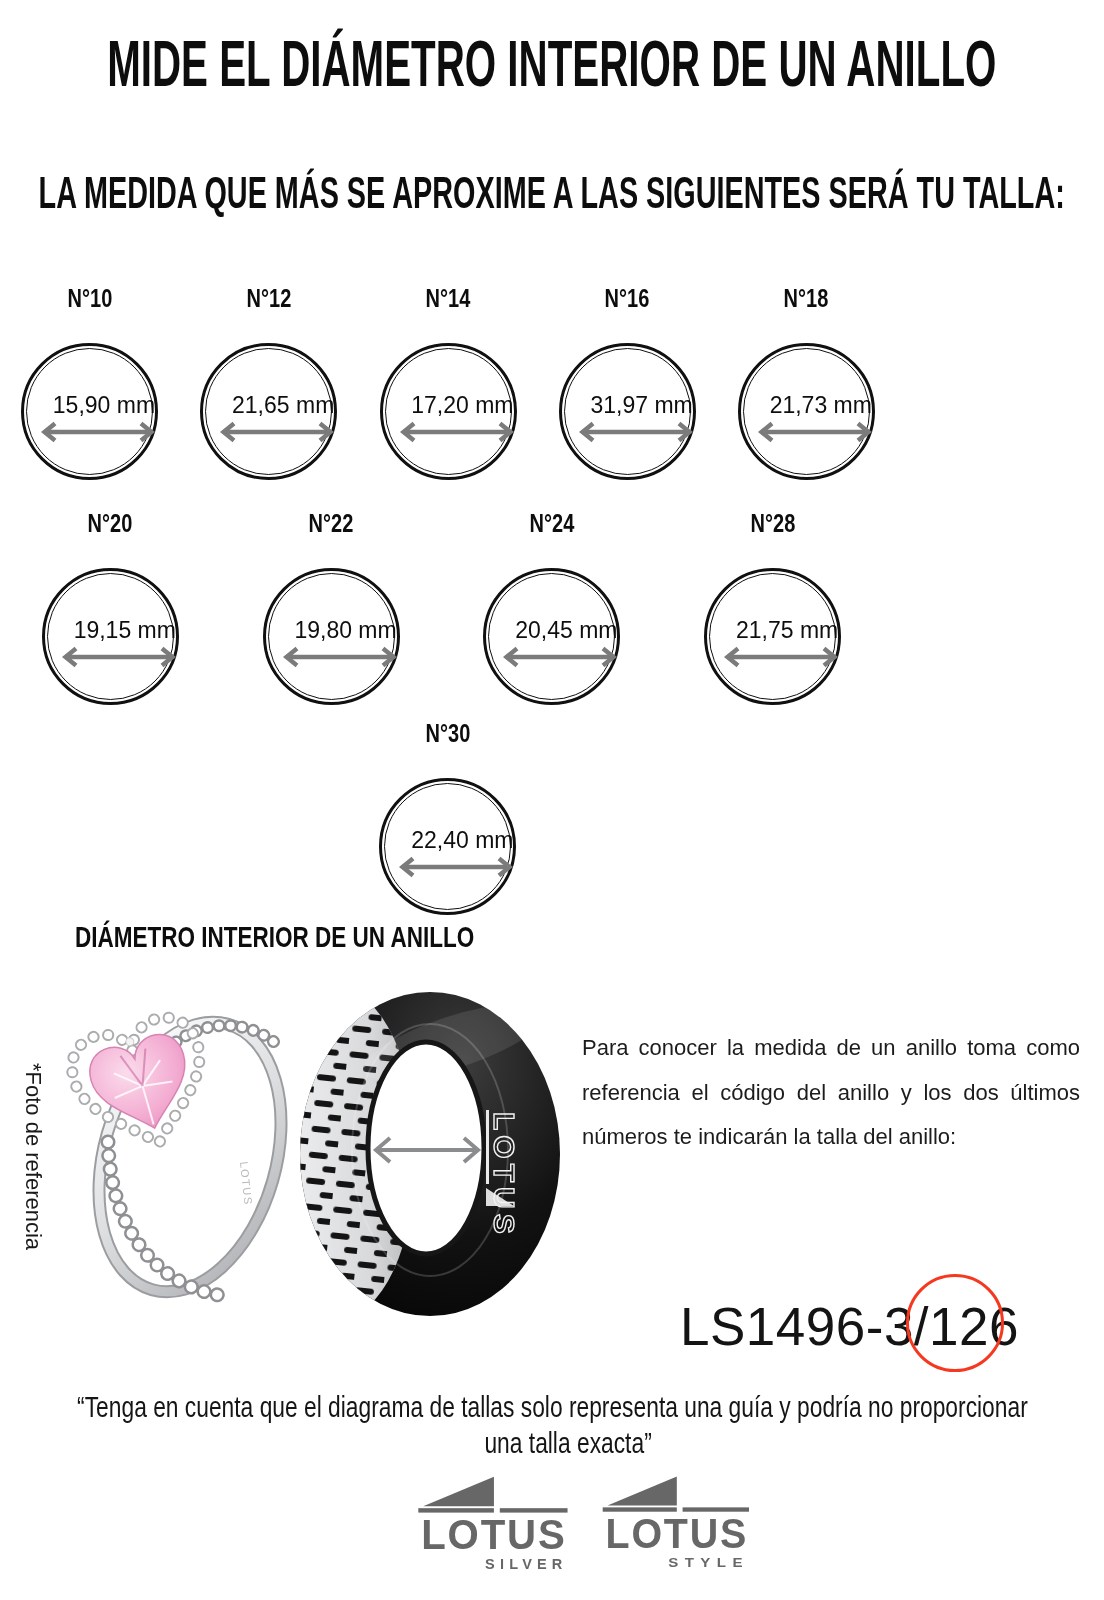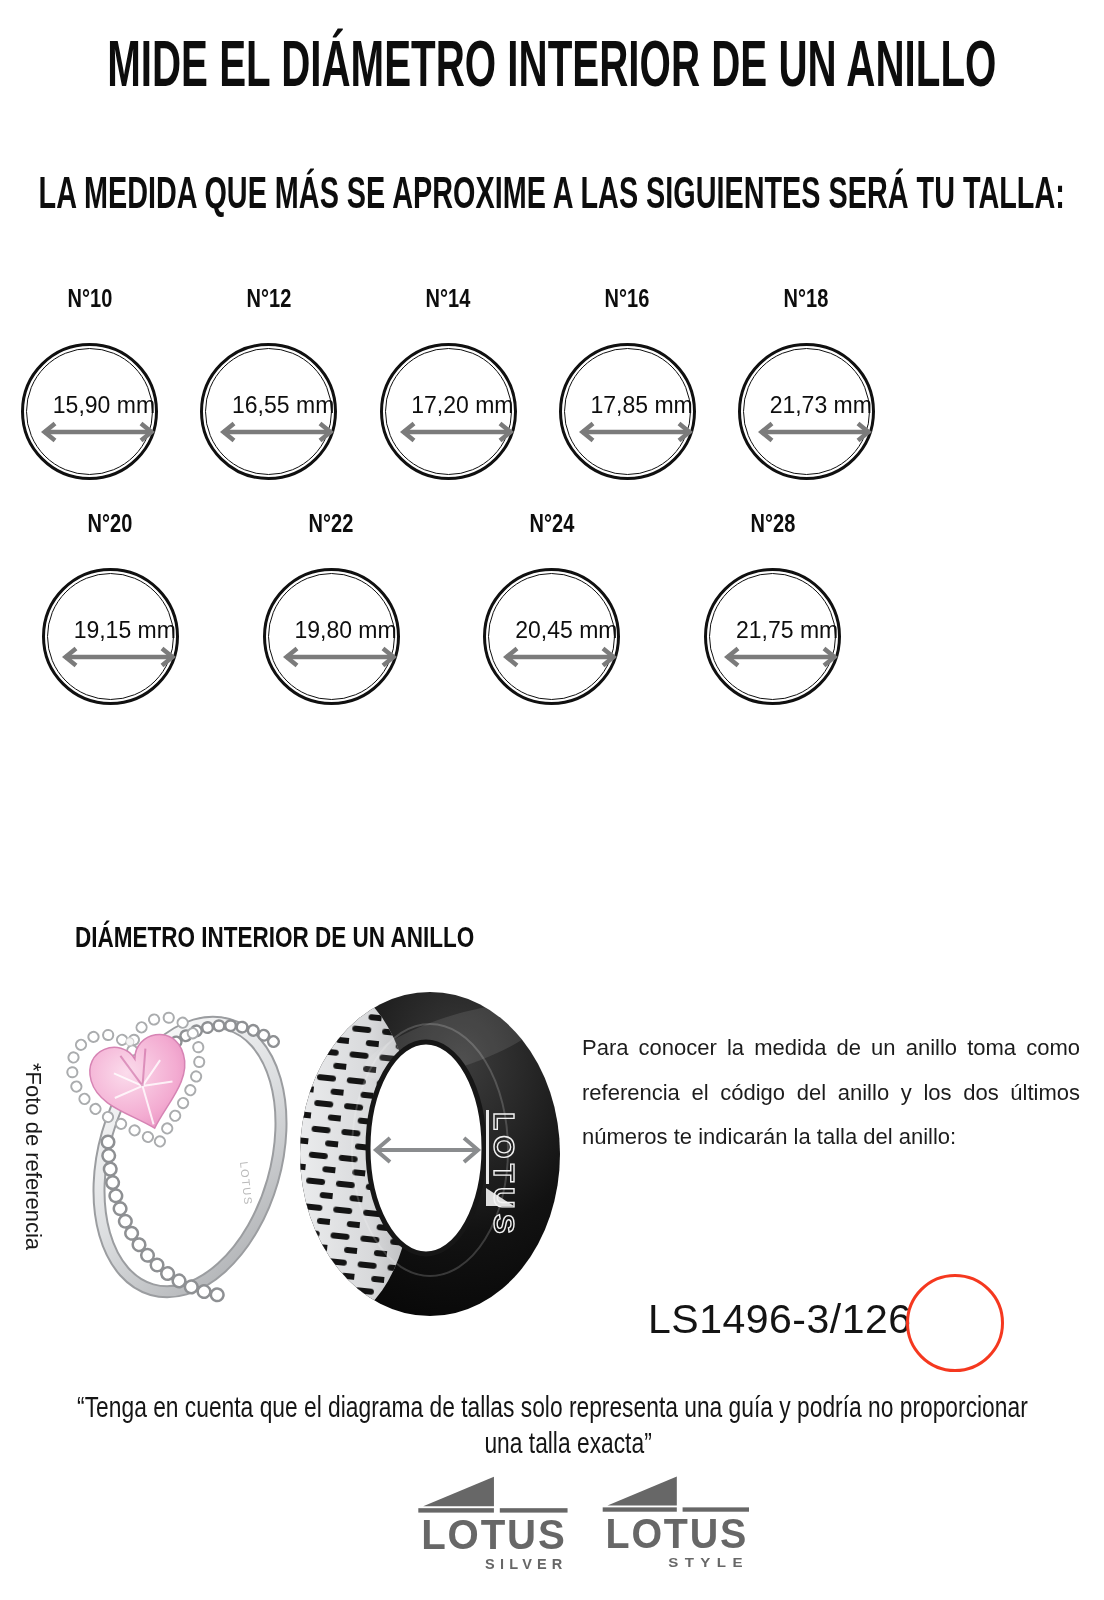--- a/index.html
+++ b/index.html
@@ -28,21 +28,21 @@
   .h3line{position:absolute;left:75px;top:922px;white-space:nowrap;}
   .vnote{position:absolute;left:-67px;top:1152px;width:202px;height:24px;
          transform:rotate(90deg);font-size:22px;color:#1a1a1a;text-align:left;}
 
   .photo{position:absolute;}
   .photo-silver{left:50px;top:992px;}
   .photo-black{left:294px;top:990px;}
 
   .para{position:absolute;left:582px;top:1026px;width:498px;margin:0;
         font-size:22px;line-height:44.5px;text-align:justify;color:#1c1c1c;}
-  .code{position:absolute;left:648px;top:1296px;font-size:41px;color:#141414;letter-spacing:.5px;text-align:right;}
+  .code{position:absolute;left:680px;top:1296px;font-size:53px;color:#141414;letter-spacing:.5px;text-align:right;}
   .redcircle{position:absolute;left:906px;top:1274px;width:92px;height:92px;
              border:3px solid #f5381f;border-radius:50%;z-index:3;}
 
   .discl1{top:1390px;}
   .discl2{top:1426px;margin-left:16px;}
 
   .logos{position:absolute;left:0;top:1464px;width:1104px;display:flex;justify-content:center;gap:27px;
          transform:translateX(27px);}
 </style>
 </head>
@@ -75,21 +75,21 @@
             </svg>
           </div>
         </div>
       </div>
       <div class="cell">
         <div class="nlabel">
           <span class="cond nl">N°12</span>
         </div>
         <div class="circle">
           <div class="ccontent">
-            <span class="mm">16,55 mm</span>
+            <span class="mm">21,65 mm</span>
             <svg class="darrow" width="114" height="24" viewBox="0 0 114 24">
               <g stroke="#7b7b7b" stroke-width="4.5" fill="none">
                 <line x1="3" y1="12" x2="111" y2="12"></line>
                 <polyline points="14,3.5 3.5,12 14,20.5"></polyline>
                 <polyline points="100,3.5 110.5,12 100,20.5"></polyline>
               </g>
             </svg>
           </div>
         </div>
       </div>
@@ -109,21 +109,21 @@
             </svg>
           </div>
         </div>
       </div>
       <div class="cell">
         <div class="nlabel">
           <span class="cond nl">N°16</span>
         </div>
         <div class="circle">
           <div class="ccontent">
-            <span class="mm">17,85 mm</span>
+            <span class="mm">31,97 mm</span>
             <svg class="darrow" width="114" height="24" viewBox="0 0 114 24">
               <g stroke="#7b7b7b" stroke-width="4.5" fill="none">
                 <line x1="3" y1="12" x2="111" y2="12"></line>
                 <polyline points="14,3.5 3.5,12 14,20.5"></polyline>
                 <polyline points="100,3.5 110.5,12 100,20.5"></polyline>
               </g>
             </svg>
           </div>
         </div>
       </div>
@@ -197,20 +197,39 @@
           </div>
         </div>
       </div>
       <div class="cell">
         <div class="nlabel">
           <span class="cond nl">N°28</span>
         </div>
         <div class="circle">
           <div class="ccontent">
             <span class="mm">21,75 mm</span>
+            <svg class="darrow" width="114" height="24" viewBox="0 0 114 24">
+              <g stroke="#7b7b7b" stroke-width="4.5" fill="none">
+                <line x1="3" y1="12" x2="111" y2="12"></line>
+                <polyline points="14,3.5 3.5,12 14,20.5"></polyline>
+                <polyline points="100,3.5 110.5,12 100,20.5"></polyline>
+              </g>
+            </svg>
+          </div>
+        </div>
+      </div>
+    </div>
+  <div class="sizerow row3">
+      <div class="cell">
+        <div class="nlabel">
+          <span class="cond nl">N°30</span>
+        </div>
+        <div class="circle">
+          <div class="ccontent">
+            <span class="mm">22,40 mm</span>
             <svg class="darrow" width="114" height="24" viewBox="0 0 114 24">
               <g stroke="#7b7b7b" stroke-width="4.5" fill="none">
                 <line x1="3" y1="12" x2="111" y2="12"></line>
                 <polyline points="14,3.5 3.5,12 14,20.5"></polyline>
                 <polyline points="100,3.5 110.5,12 100,20.5"></polyline>
               </g>
             </svg>
           </div>
         </div>
       </div>

